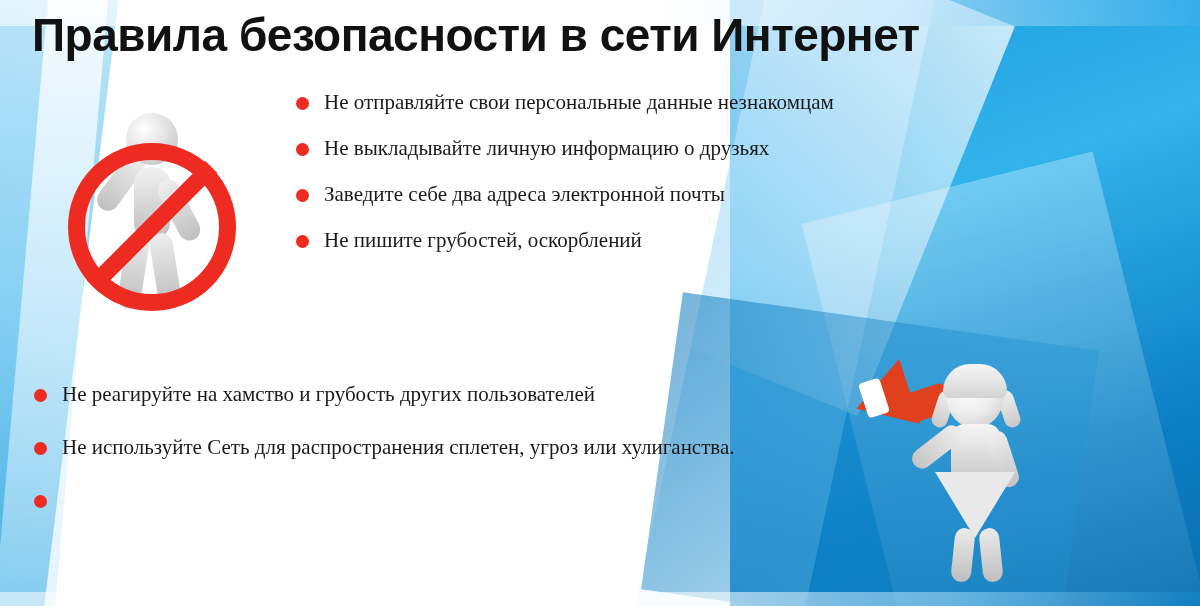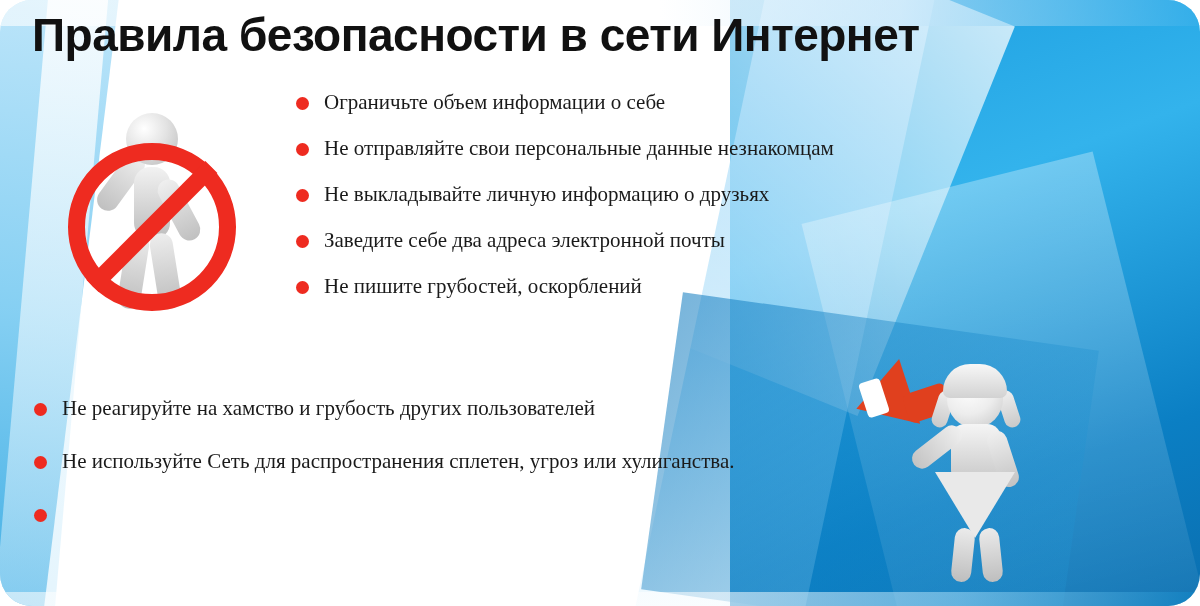--- a/index.html
+++ b/index.html
@@ -7,21 +7,20 @@
     padding: 0;
     background: #ffffff;
   }
   #slide {
     position: relative;
     width: 1200px;
     height: 606px;
     overflow: hidden;
     background: #ffffff;
     font-family: "Liberation Sans", sans-serif;
-    border-radius: 32px;
   }
 
   
   .bg-base {
     position: absolute;
     inset: 0;
     background: #ffffff;
   }
   .bg-right {
     position: absolute;
@@ -122,21 +121,20 @@
     top: 382px;
     width: 900px;
   }
   .bullet-item {
     display: flex;
     align-items: flex-start;
     margin-bottom: 21px;
   }
   .list-lower .bullet-item {
     margin-bottom: 28px;
-    margin-top: 14px;
   }
   .dot {
     flex: 0 0 auto;
     width: 13px;
     height: 13px;
     border-radius: 50%;
     background: #ee2b20;
     margin-top: 7px;
     margin-right: 15px;
   }
@@ -362,24 +360,20 @@
     <div class="man-head"></div>
     <div class="man-body"></div>
     <div class="man-arm man-arm-r"></div>
     <div class="man-leg man-leg-l"></div>
     <div class="man-leg man-leg-r"></div>
     <div class="ban-circle"></div>
     <div class="ban-bar"></div>
   </div>
 
   <ul class="bullet-list list-upper">
-    <li class="bullet-item">
-      <span class="dot"></span>
-      <span class="bullet-text">Ограничьте объем информации о себе</span>
-    </li>
     <li class="bullet-item">
       <span class="dot"></span>
       <span class="bullet-text">Не отправляйте свои персональные данные незнакомцам</span>
     </li>
     <li class="bullet-item">
       <span class="dot"></span>
       <span class="bullet-text">Не выкладывайте личную информацию о друзьях</span>
     </li>
     <li class="bullet-item">
       <span class="dot"></span>

